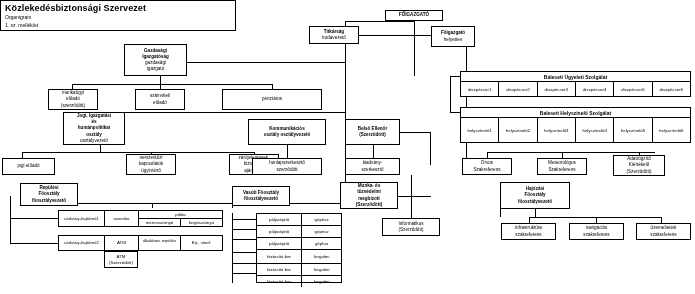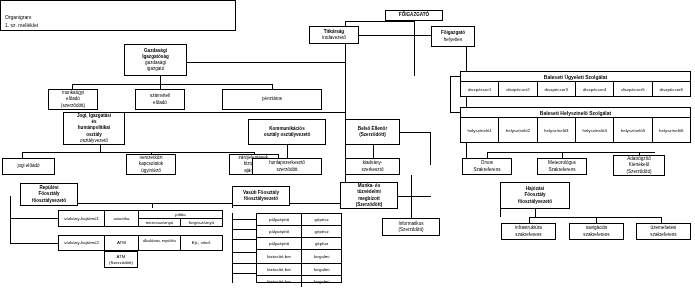--- a/index.html
+++ b/index.html
@@ -46,20 +46,21 @@
   .mbot{flex:1;display:flex;}
   .mbot>div{flex:1;border-right:1px solid #000;display:flex;align-items:center;justify-content:center;font-size:4.4px;}
   .mbot>div:last-child{border-right:none;}
 </style>
 </head>
 <body>
 
 <div id="page">
 
   <div class="hdr">
+    <div class="hdr-title">Közlekedésbiztonsági Szervezet</div>
     <div class="hdr-sub1">Organigram</div>
     <div class="hdr-sub2">1. sz. melléklet</div>
   </div>
 
   <div class="ln lnv" style="left:414px;top:21px;height:55px;"></div>
 
   <div class="ln lnh" style="left:359px;top:35px;width:55px;"></div>
 
   <div class="ln lnh" style="left:414px;top:35px;width:17px;"></div>
 

